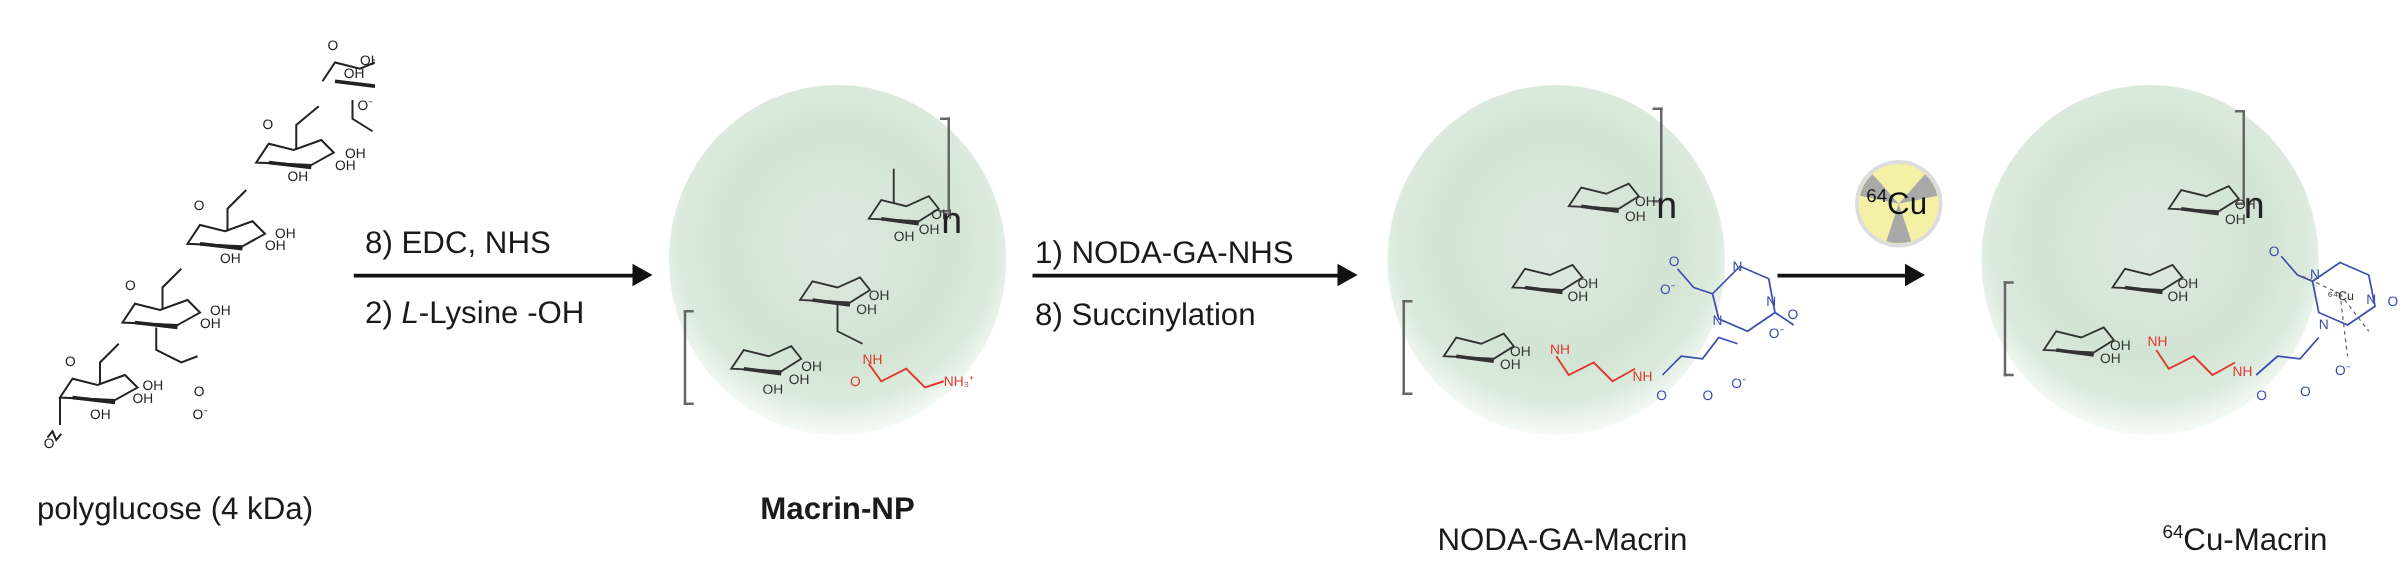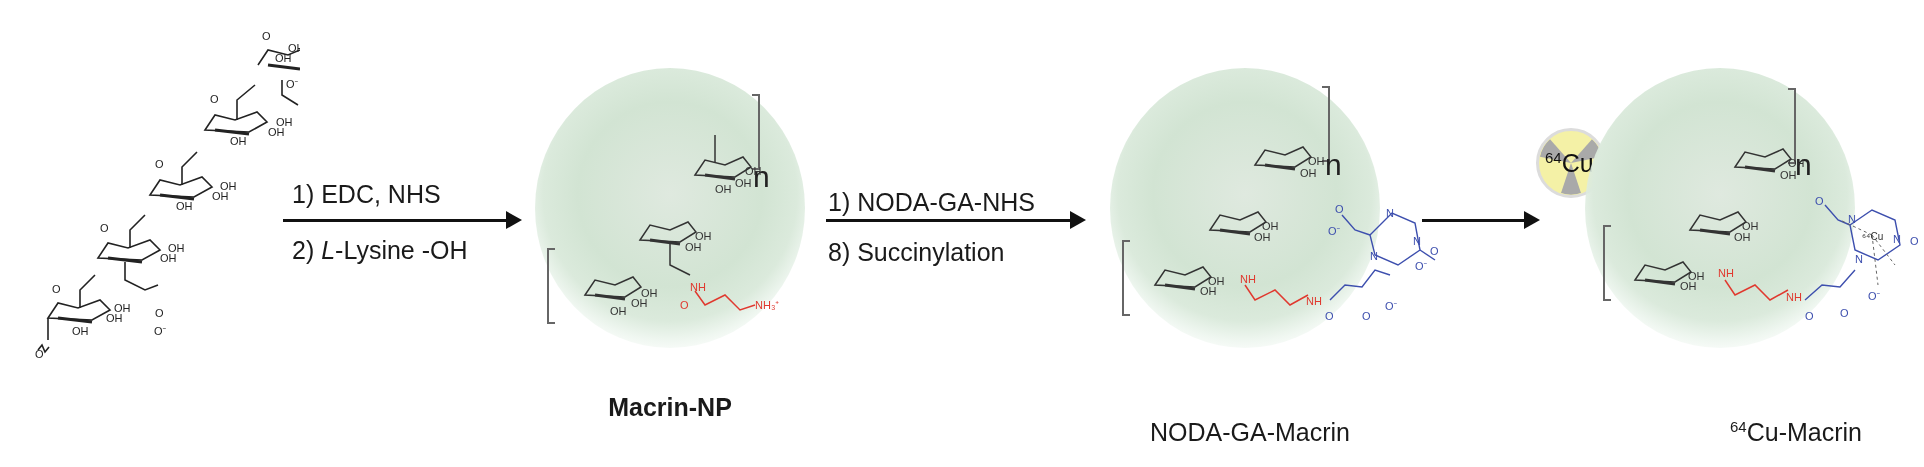--- a/index.html
+++ b/index.html
@@ -69,23 +69,24 @@
       <text x="52" y="293">O</text>
       <text x="100" y="232">O</text>
       <text x="155" y="168">O</text>
       <text x="210" y="103">O</text>
       <text x="262" y="40">O</text>
       <text x="35" y="358">O</text>
     </g>
   </svg>
 </div>
 <div class="label" style="left:10px;top:393px;width:260px;">
-</div>
-
-<div class="cond" style="left:292px;top:180px;">1) EDC, NHS</div>
+  <div>polyglucose (4 kDa)</div>
+</div>
+
+<div class="cond" style="left:292px;top:180px;">8) EDC, NHS</div>
 <div class="arrow" style="left:283px;top:219px;width:235px;"></div>
 <div class="cond" style="left:292px;top:236px;">
   <span>2) </span><i>L</i><span>-Lysine -OH</span>
 </div>
 
 <div class="np" style="left:535px;top:68px;width:270px;height:280px;"></div>
 <div class="bracket" style="left:547px;top:248px;width:6px;height:72px;border-right:none;"></div>
 <div class="bracket" style="left:752px;top:94px;width:6px;height:72px;border-left:none;"></div>
 <div class="n-label" style="left:753px;top:160px;">n</div>
 <svg class="abs" style="left:555px;top:95px" width="230" height="220">
@@ -166,21 +167,21 @@
       <text x="198" y="140">O⁻</text>
     <text x="300" y="160">O</text>
       <text x="285" y="175">O⁻</text>
     <text x="232" y="225">O</text>
       <text x="255" y="215">O⁻</text>
     <text x="195" y="225">O</text>
   </g>
 </svg>
 <div class="label" style="left:1130px;top:418px;width:240px;">NODA-GA-Macrin</div>
 
-<div class="abs" style="left:1536px;top:128px;width:70px;height:70px;border-radius:50%;background:#f4f1a6;border:3px solid #dcdcdc;box-sizing:border-box;overflow:hidden;">
+<div class="abs" style="left:1484px;top:128px;width:70px;height:70px;border-radius:50%;background:#f4f1a6;border:3px solid #dcdcdc;box-sizing:border-box;overflow:hidden;">
   <svg width="64" height="64" style="position:absolute;left:0;top:0">
     <g fill="#a9a9a9" transform="translate(32,32)">
       <path d="M0 0 L-10 -30 A32 32 0 0 1 10 -30 Z" transform="rotate(-60)"></path>
       <path d="M0 0 L-10 -30 A32 32 0 0 1 10 -30 Z" transform="rotate(60)"></path>
       <path d="M0 0 L-10 -30 A32 32 0 0 1 10 -30 Z" transform="rotate(180)"></path>
     </g>
   </svg>
   <div style="position:absolute;left:6px;top:18px;font-size:25px;color:#111;"><span class="sup">64</span><span>Cu</span></div>
 </div>
 <div class="arrow" style="left:1422px;top:219px;width:114px;"></div>

